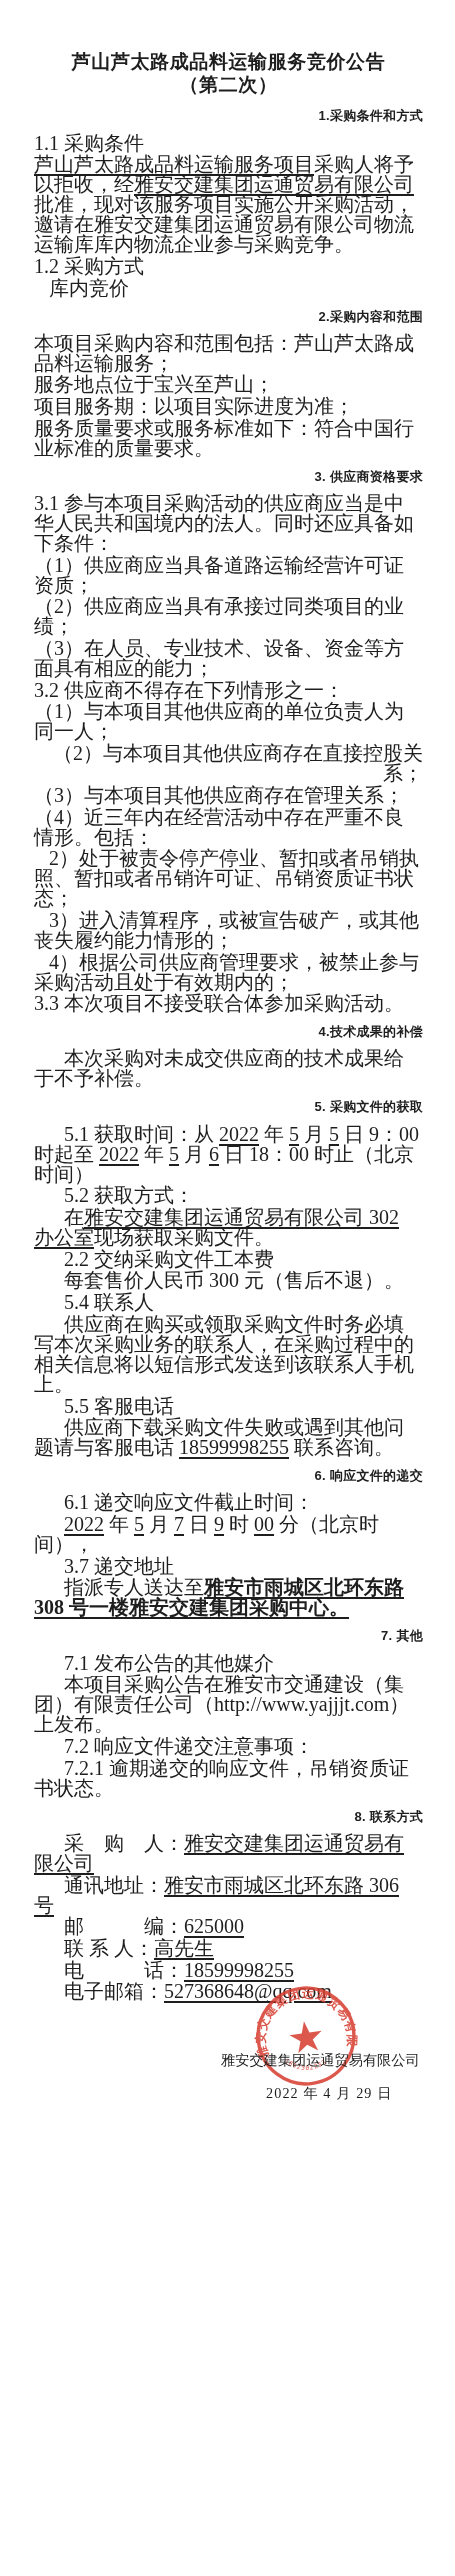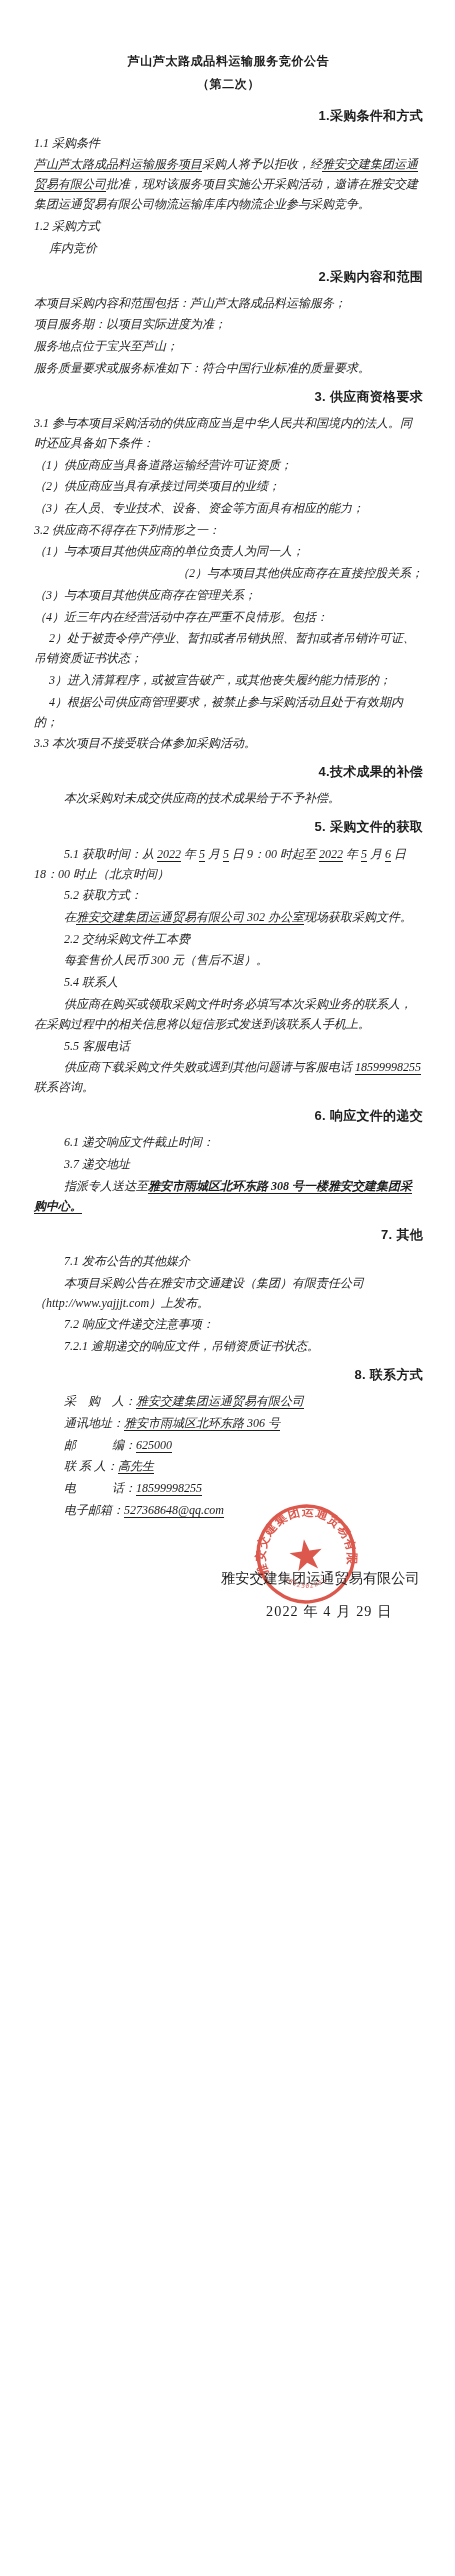--- a/index.html
+++ b/index.html
@@ -14,43 +14,42 @@
   }
   #content{
     position:absolute;
     left:34px;
     top:50px;
     width:389px;
   }
   .title{
     text-align:center;
     font-weight:bold;
-    font-size:12px;
+    font-size:19px;
     line-height:23px;
     letter-spacing:0.6px;
     font-family:"Liberation Serif","DejaVu Serif",serif;
   }
   #doc-body{margin-top:10.3px;}
   #doc-body p{margin:0;padding:0;}
   .h{
     font-family:"Liberation Sans","DejaVu Sans",sans-serif;
     font-weight:bold;
     font-size:13px;
     line-height:19.4px;
     margin-top:9px !important;
     margin-bottom:6.8px !important;
     letter-spacing:0.3px;
     text-align:right;
   }
   .p{
-    font-size:12px;
+    font-size:20px;
     line-height:20px;
     margin-top:1.7px !important;
     margin-bottom:1.7px !important;
-    font-style:italic;
   }
   .ind1{text-indent:15px;}
   .ind2{text-indent:30px;}
   .u{text-decoration:underline;text-underline-offset:2.8px;}
   .b{font-weight:bold;}
   .sign-wrap{
     position:relative;
     height:142px;
     margin-top:5.7px;
   }
@@ -87,22 +86,22 @@
     <div class="title">（第二次）</div>
 
     <div id="doc-body">
         <p class="h"><span>1.采购条件和方式</span></p>
         <p class="p"><span>1.1 采购条件</span></p>
         <p class="p"><span class="u">芦山芦太路成品料运输服务项目</span><span>采购人将予以拒收，经</span><span class="u">雅安交建集团运通贸易有限公司</span><span>批准，现对该服务项目实施公开采购活动，邀请在雅安交建集团运通贸易有限公司物流运输库库内物流企业参与采购竞争。</span></p>
         <p class="p"><span>1.2 采购方式</span></p>
         <p class="p ind1"><span>库内竞价</span></p>
         <p class="h"><span>2.采购内容和范围</span></p>
         <p class="p"><span>本项目采购内容和范围包括：芦山芦太路成品料运输服务；</span></p>
+        <p class="p"><span>服务地点位于宝兴至芦山；</span></p>
         <p class="p"><span>项目服务期：以项目实际进度为准；</span></p>
-        <p class="p"><span>服务地点位于宝兴至芦山；</span></p>
         <p class="p"><span>服务质量要求或服务标准如下：符合中国行业标准的质量要求。</span></p>
         <p class="h"><span>3.  供应商资格要求</span></p>
         <p class="p"><span>3.1 参与本项目采购活动的供应商应当是中华人民共和国境内的法人。同时还应具备如下条件：</span></p>
         <p class="p"><span>（1）供应商应当具备道路运输经营许可证资质；</span></p>
         <p class="p"><span>（2）供应商应当具有承接过同类项目的业绩；</span></p>
         <p class="p"><span>（3）在人员、专业技术、设备、资金等方面具有相应的能力；</span></p>
         <p class="p"><span>3.2 供应商不得存在下列情形之一：</span></p>
         <p class="p"><span>（1）与本项目其他供应商的单位负责人为同一人；</span></p>
         <p class="p" style="margin-top: 108px; text-align: right;"><span>（2）与本项目其他供应商存在直接控股关系；</span></p>
         <p class="p"><span>（3）与本项目其他供应商存在管理关系；</span></p>
@@ -118,20 +117,21 @@
         <p class="p ind2"><span>5.2 获取方式：</span></p>
         <p class="p ind2"><span>在</span><span class="u">雅安交建集团运通贸易有限公司 302 办公室</span><span>现场获取采购文件。</span></p>
         <p class="p ind2"><span>2.2 交纳采购文件工本费</span></p>
         <p class="p ind2"><span>每套售价人民币 300 元（售后不退）。</span></p>
         <p class="p ind2"><span>5.4 联系人</span></p>
         <p class="p ind2"><span>供应商在购买或领取采购文件时务必填写本次采购业务的联系人，在采购过程中的相关信息将以短信形式发送到该联系人手机上。</span></p>
         <p class="p ind2"><span>5.5 客服电话</span></p>
         <p class="p ind2" style="margin-top: 101px;"><span>供应商下载采购文件失败或遇到其他问题请与客服电话 </span><span class="u">18599998255</span><span> 联系咨询。</span></p>
         <p class="h"><span>6.  响应文件的递交</span></p>
         <p class="p ind2"><span>6.1 递交响应文件截止时间：</span></p>
+        <p class="p ind2"><span class="u">2022</span><span> 年 </span><span class="u">5</span><span> 月 </span><span class="u">7</span><span> 日 </span><span class="u">9</span><span> 时 </span><span class="u">00</span><span> 分（北京时间），</span></p>
         <p class="p ind2"><span>3.7 递交地址</span></p>
         <p class="p ind2"><span>指派专人送达至</span><span class="u b">雅安市雨城区北环东路 308 号一楼雅安交建集团采购中心。</span></p>
         <p class="h"><span>7.  其他</span></p>
         <p class="p ind2"><span>7.1 发布公告的其他媒介</span></p>
         <p class="p ind2"><span>本项目采购公告在雅安市交通建设（集团）有限责任公司（http://www.yajjjt.com）上发布。</span></p>
         <p class="p ind2"><span>7.2 响应文件递交注意事项：</span></p>
         <p class="p ind2"><span>7.2.1 逾期递交的响应文件，吊销资质证书状态。</span></p>
         <p class="h"><span>8.  联系方式</span></p>
         <p class="p ind2"><span>采　购　人：</span><span class="u">雅安交建集团运通贸易有限公司</span></p>
         <p class="p ind2"><span>通讯地址：</span><span class="u">雅安市雨城区北环东路 306 号</span></p>

